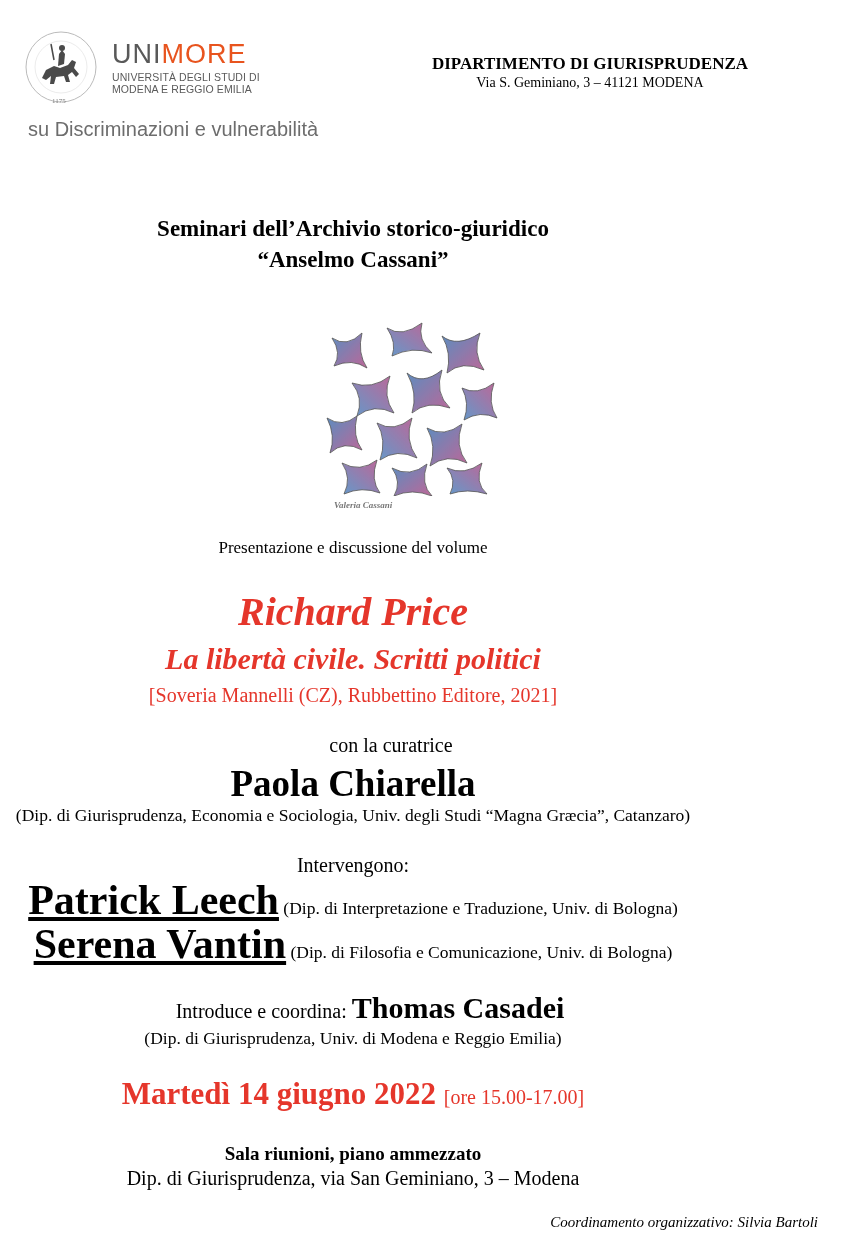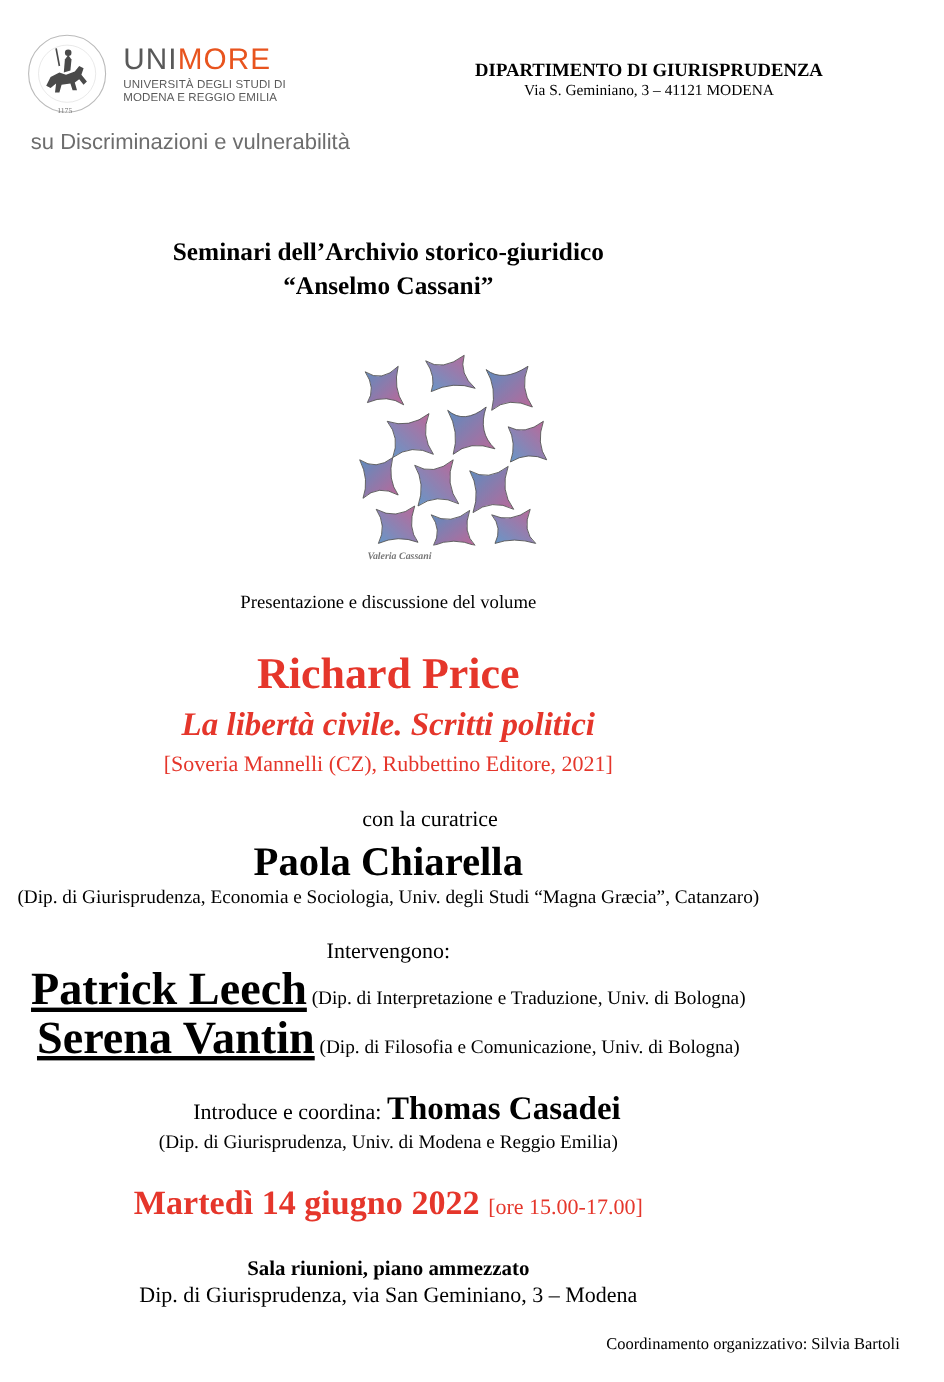--- a/index.html
+++ b/index.html
@@ -21,21 +21,21 @@
   .dept-name { font-weight:bold; font-size:17px; line-height:20px; }
   .dept-addr { font-size:14px; line-height:17px; }
 
   .series { top:213px; font-weight:bold; font-size:23px; line-height:31px; }
 
   .artwork { left:322px; top:318px; width:178px; height:178px; }
   .caption { left:334px; top:500px; font-style:italic; font-weight:bold; font-size:9px; color:#777; font-family:"Liberation Serif", serif; }
 
   .intro { top:536px; font-size:17px; line-height:24px; }
   .red { color:#e5362b; }
-  .book-author { top:589px; font-size:40px; line-height:46px; font-weight:bold; }
+  .book-author { top:589px; font-size:40px; line-height:46px; font-style:italic; font-weight:bold; }
   .book-title { top:641px; font-size:30px; line-height:36px; font-style:italic; font-weight:bold; }
   .book-pub { top:682px; font-size:20px; line-height:26px; }
 
   .curatrice-label { top:732px; font-size:20px; line-height:26px;padding-left:38px; }
   .curatrice-name { top:762px; font-size:37px; line-height:44px; font-weight:bold; }
   .curatrice-aff { top:803px; font-size:17.5px; line-height:24px; }
 
   .interv-label { top:852px; font-size:20px; line-height:26px; }
   .speaker { font-size:17.5px; }
   .speaker .name { font-weight:bold; font-size:42px;text-decoration:underline; }
@@ -46,21 +46,21 @@
   .coord .name { font-weight:bold; font-size:30px; }
   .coord-aff { top:1026px; font-size:17.5px; line-height:24px; }
 
   .date { top:1074px; font-size:31px; line-height:40px; }
   .date .main { font-weight:bold; }
   .date .time { font-size:20px; }
 
   .venue-name { top:1142px; font-size:19px; line-height:24px; font-weight:bold; }
   .venue-addr { top:1165px; font-size:20px; line-height:26px; }
 
-  .organizer { right:40px; top:1214px; font-size:15px; white-space:nowrap; }
+  .organizer { right:40px; top:1214px; font-size:15px; font-style:italic; white-space:nowrap; }
 </style>
 </head>
 <body>
 
 <div class="abs seal">
   <svg width="74" height="74" viewBox="0 0 74 74">
     <circle cx="37" cy="37" r="35" fill="none" stroke="#bbb" stroke-width="1"></circle>
     <circle cx="37" cy="37" r="26" fill="none" stroke="#ddd" stroke-width="0.6"></circle>
     <path d="M18 48 L22 40 L30 36 L36 38 L44 35 L48 30 L52 32 L50 38 L55 44 L52 47 L48 42 L44 45 L46 52 L42 52 L40 46 L32 47 L30 54 L26 54 L27 46 L22 50 Z" fill="#4a4a4a"></path>
     <path d="M34 36 L35 24 L38 20 L41 24 L40 34 Z" fill="#4a4a4a"></path>

